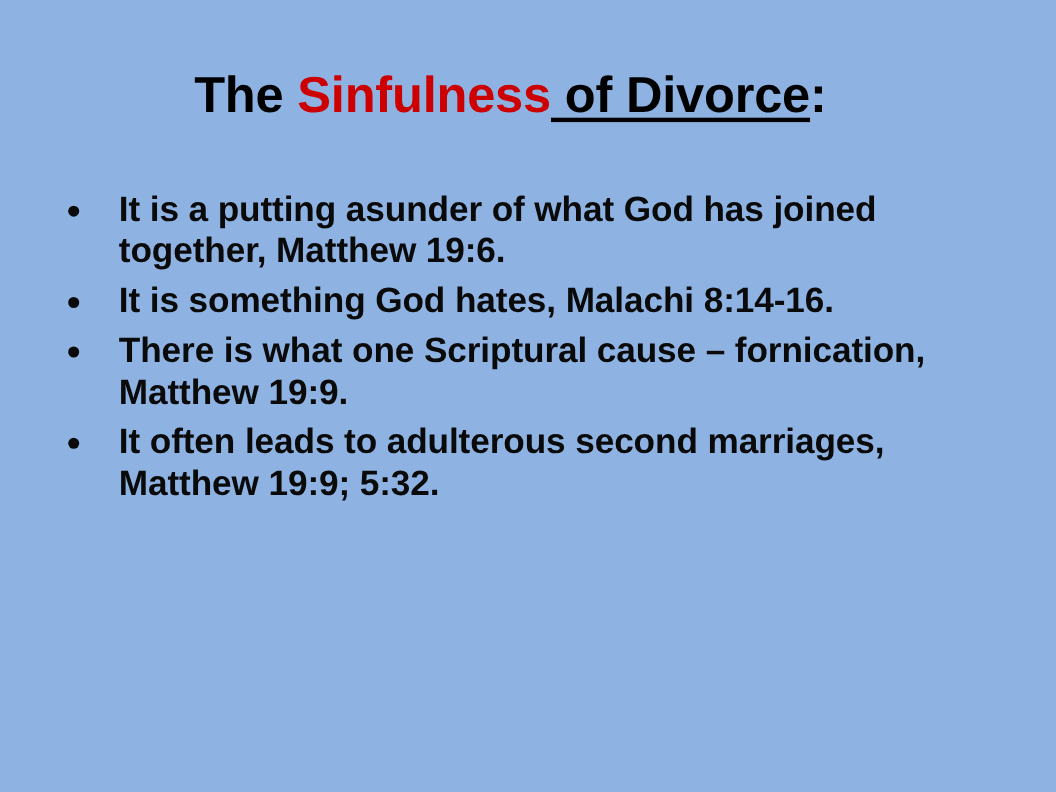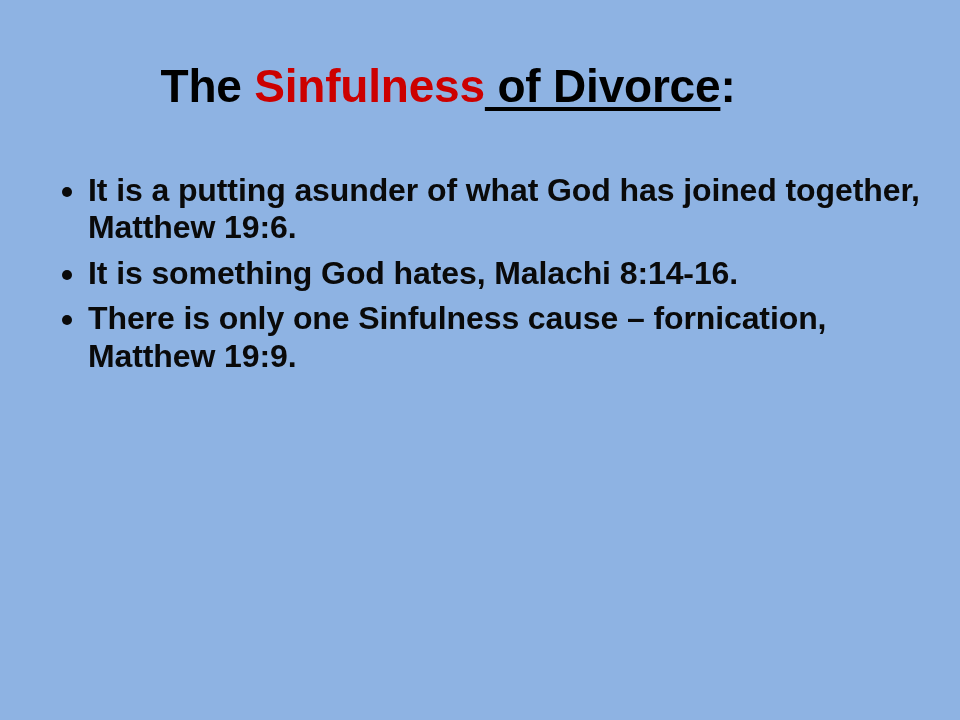--- a/index.html
+++ b/index.html
@@ -14,21 +14,21 @@
   }
   #slide {
     position: relative;
     width: 960px;
     height: 720px;
     background: #8EB3E3;
     box-sizing: border-box;
   }
   #slide-title {
     position: absolute;
-    left: 0;
+    left: 16px;
     top: 62px;
     width: 896px;
     text-align: center;
     font-size: 46px;
     font-weight: bold;
     line-height: 1.06;
     color: #000000;
     letter-spacing: -0.2px;
     white-space: nowrap;
   }
@@ -71,20 +71,21 @@
     position: absolute;
     left: 7px;
     top: 15px;
     width: 10px;
     height: 10px;
     border-radius: 50%;
     background: #0A0A0A;
   }
   .bullet-text {
     display: block;
+    margin-left: 20px;
   }
 </style>
 </head>
 <body>
 
 <div id="slide" style="background: rgb(142, 179, 227);">
 
   <div id="slide-title">
     <span class="t-plain" style="color: rgb(0, 0, 0);">The </span><span class="t-accent" style="color: rgb(204, 0, 0);">Sinfulness</span><span class="t-underline" style="color: rgb(0, 0, 0);"> of Divorce</span><span class="t-colon" style="color: rgb(0, 0, 0);">:</span>
   </div>
@@ -93,17 +94,21 @@
     <li class="bullet-item">
       <span class="bullet-marker"></span>
       <span class="bullet-text">It is a putting asunder of what God has joined together, Matthew 19:6.</span>
     </li>
     <li class="bullet-item">
       <span class="bullet-marker"></span>
       <span class="bullet-text">It is something God hates, Malachi 8:14-16.</span>
     </li>
     <li class="bullet-item">
       <span class="bullet-marker"></span>
-      <span class="bullet-text">There is only one Sinfulness cause – fornication, Matthew 19:9.</span>
+      <span class="bullet-text">There is what one Scriptural cause – fornication, Matthew 19:9.</span>
+    </li>
+    <li class="bullet-item">
+      <span class="bullet-marker"></span>
+      <span class="bullet-text">It often leads to adulterous second marriages, Matthew 19:9; 5:32.</span>
     </li>
   </ul>
 
 </div>
 
 </body></html>

